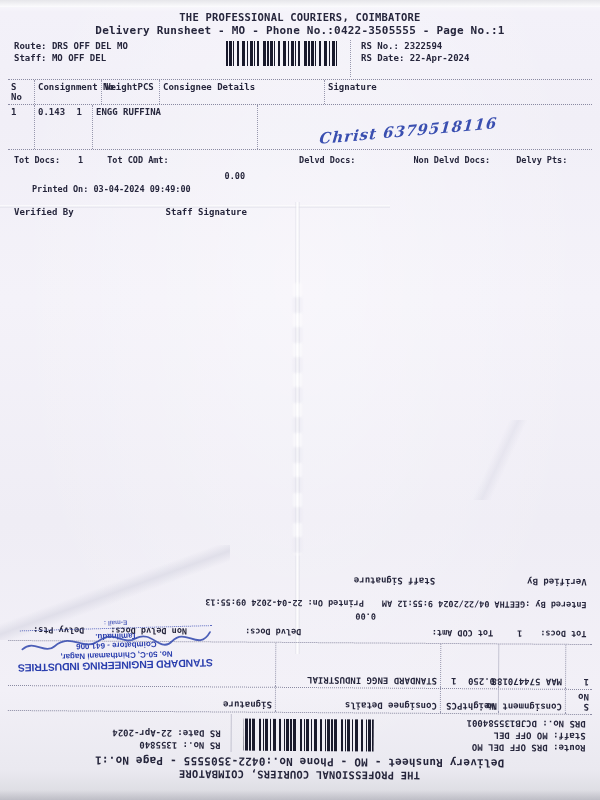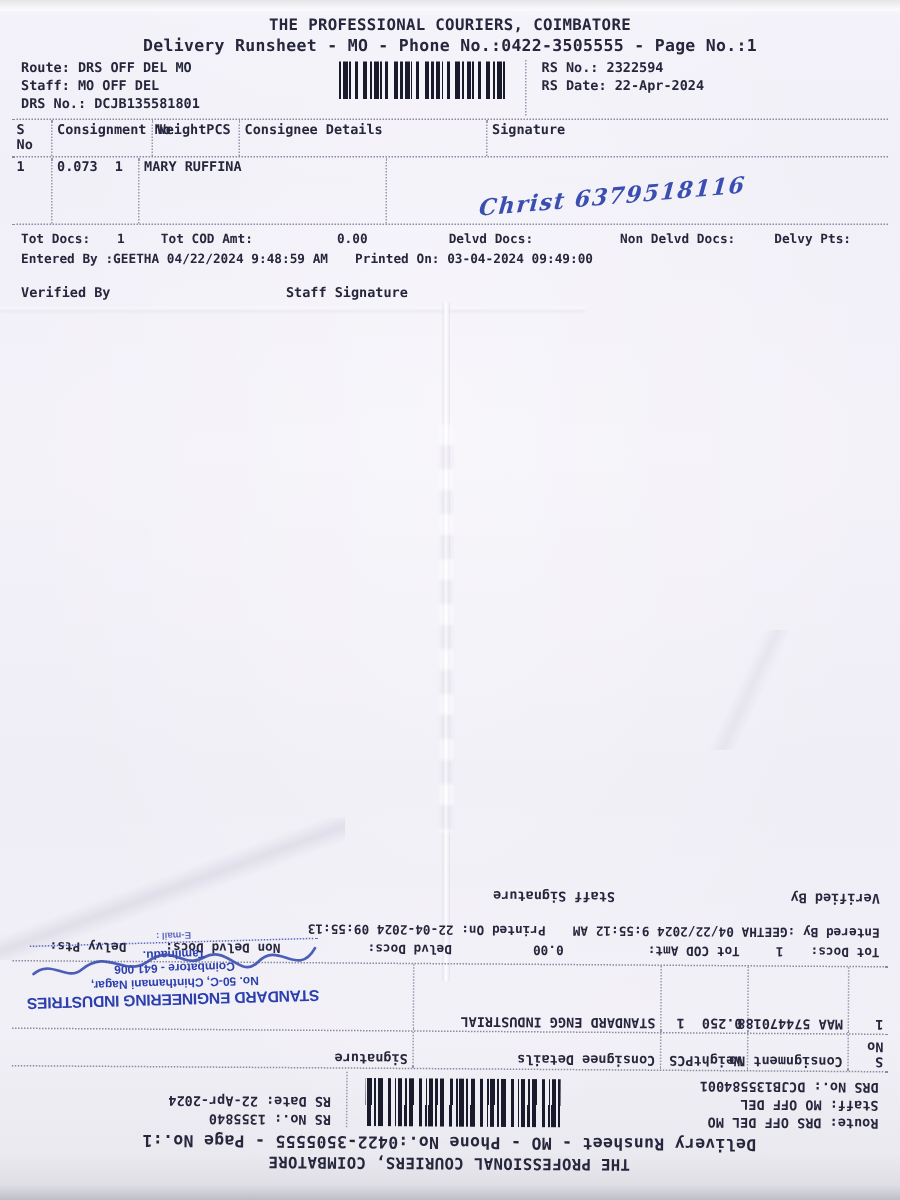--- a/index.html
+++ b/index.html
@@ -75,42 +75,41 @@
   .stamp{position:relative;width:192px;margin:13px 0 0 60px;
     transform:rotate(-2deg);color:#2b3fae;text-align:center;
     font-family:"Liberation Sans", sans-serif;}
   .stamp-name{font-weight:bold;font-size:10.5px;line-height:11px;letter-spacing:-0.2px;white-space:nowrap;}
   .stamp-line{font-size:8px;line-height:9.5px;}
   .stamp-email{font-size:6.5px;line-height:8px;opacity:0.75;border-top:1px dotted #2b3fae;margin-top:2px;padding-top:1px;overflow:hidden;white-space:nowrap;}
   .stamp-scribble{position:absolute;left:-6px;top:12px;width:204px;height:34px;}
 
   .totals{display:flex;margin-top:5px;font-size:8.5px;font-weight:bold;white-space:nowrap;padding-left:6px;}
   .totals .t-gap1{margin:0 24px 0 18px;}
-  .totals .t-gap2{margin:0 22px 0 16px;padding-left:40px;}
+  .totals .t-gap2{margin:16px 22px 0 16px;padding-left:40px;}
   .t-sp{margin-right:26px;padding-left:32px;}
   .entered{display:flex;margin-top:3px;font-size:8.5px;font-weight:bold;padding-left:6px;white-space:nowrap;}
   .entered .e-printed{margin-left:18px;}
   .verify{display:flex;margin-top:13px;font-size:9px;font-weight:bold;padding-left:6px;}
-  .verify .v-staff{margin-left:117px;}
+  .verify .v-staff{margin-left:92px;}
 </style>
 </head>
 <body>
 
 <div class="scan">
   <div class="edge-top"></div>
 
   <section class="form form-top">
     <div class="title">THE PROFESSIONAL COURIERS, COIMBATORE</div>
     <div class="subtitle">Delivery Runsheet - MO - Phone No.:0422-3505555 - Page No.:1</div>
 
     <div class="info-row">
       <div class="info-left">
         <div><span>Route:</span> <span>DRS OFF DEL MO</span></div>
         <div><span>Staff:</span> <span>MO OFF DEL</span></div>
-        <div><span>DRS No.:</span> <span>DCJB135581801</span></div>
       </div>
       <div class="barcode"></div>
       <div class="info-right">
         <div><span>RS No.:</span> <span>2322594</span></div>
         <div><span>RS Date:</span> <span>22-Apr-2024</span></div>
       </div>
     </div>
 
     <div class="tbl">
       <div class="tr tr-head">
@@ -119,42 +118,41 @@
         <div class="cell c-wp">
           <span>Weight</span>
           <span>PCS</span>
         </div>
         <div class="cell c-cons">Consignee Details</div>
         <div class="cell c-sig">Signature</div>
       </div>
       <div class="tr tr-data">
         <div class="cell c-sno">1</div>
         <div class="cell c-wp">
-          <span>0.073</span>
+          <span>0.143</span>
           <span>1</span>
         </div>
-        <div class="cell c-cons">MARY RUFFINA</div>
+        <div class="cell c-cons">ENGG RUFFINA</div>
         <div class="cell c-sig">
           <div class="handwriting">Christ 6379518116</div>
         </div>
       </div>
     </div>
 
     <div class="totals">
       <span>Tot Docs:</span>
       <span class="t-gap1">1</span>
       <span>Tot COD Amt:</span>
       <span class="t-gap2">0.00</span>
       <span class="t-sp">Delvd Docs:</span>
       <span class="t-sp">Non Delvd Docs:</span>
       <span>Delvy Pts:</span>
     </div>
 
     <div class="entered">
-      <span>Entered By :GEETHA 04/22/2024 9:48:59 AM</span>
       <span class="e-printed">Printed On: 03-04-2024 09:49:00</span>
     </div>
 
     <div class="verify">
       <span>Verified By</span>
       <span class="v-staff">Staff Signature</span>
     </div>
   </section>
 
   <div class="crease-h"></div>

